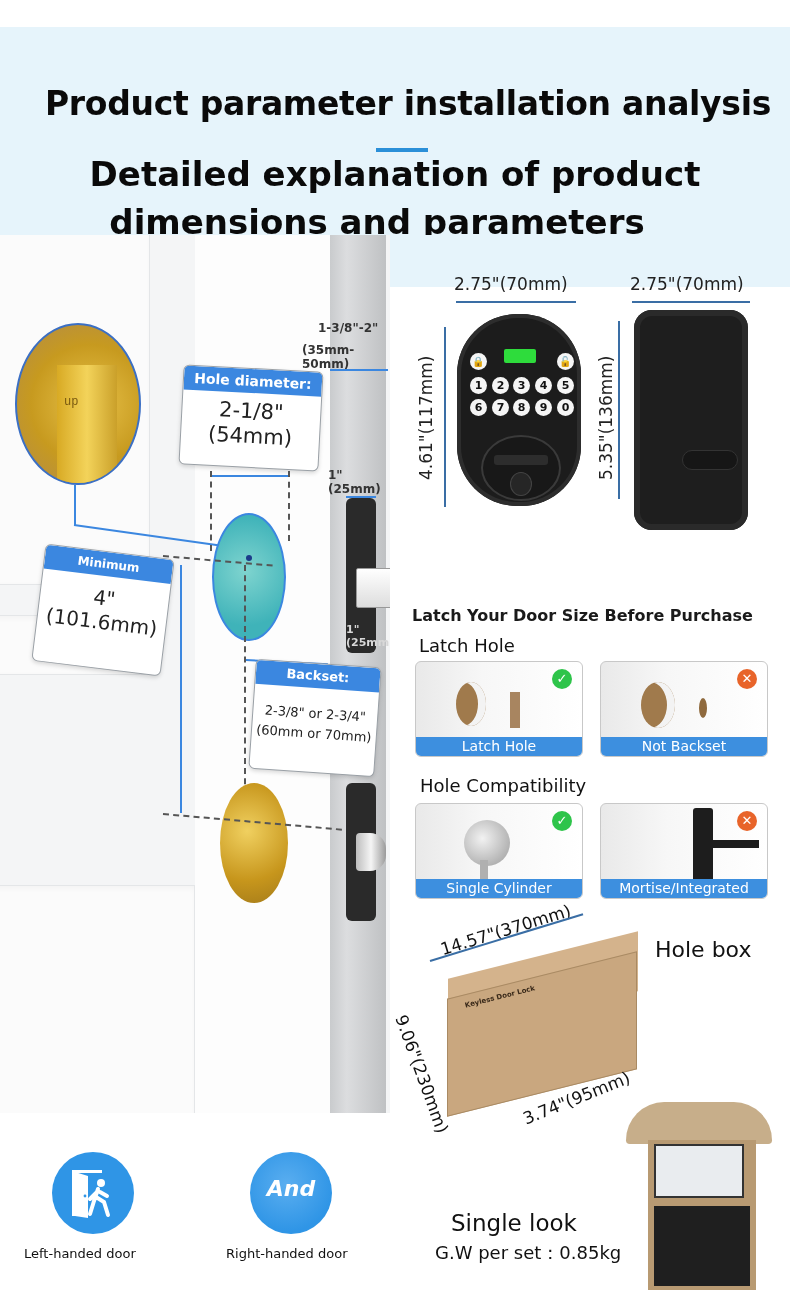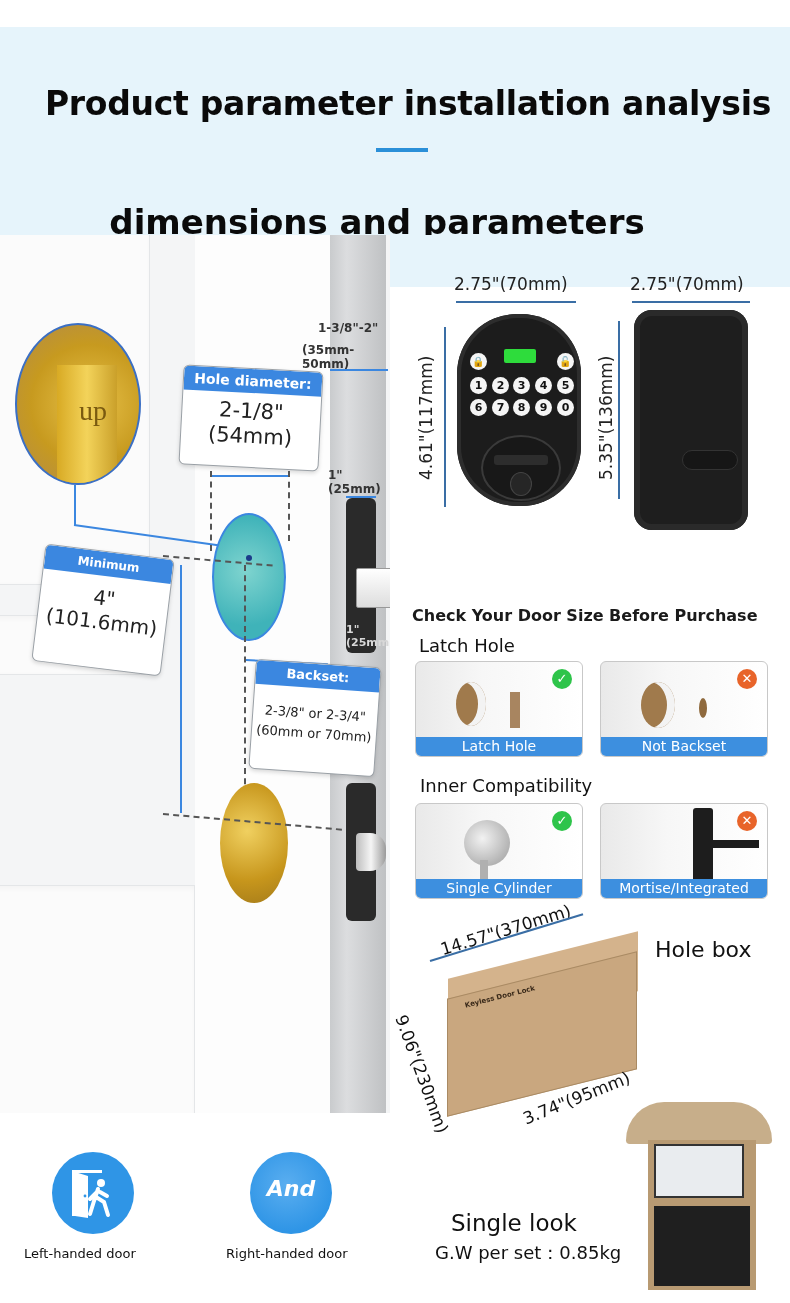--- a/index.html
+++ b/index.html
@@ -58,33 +58,34 @@
   .icon-label { position: absolute; font-family: "DejaVu Sans", sans-serif; font-size: 13px; color: #111; white-space: nowrap; text-align: center; }
 
   .pack { position: absolute; left: 624px; top: 1102px; width: 150px; height: 190px; }
 </style>
 </head>
 <body>
 
 <div class="header">
   <div class="h1" style="top:57px;">Product parameter installation analysis</div>
   <div class="h-bar" style="top:121px;"></div>
+  <div class="h2" style="top:124px;">Detailed explanation of product</div>
   <div class="h2" style="top:172px; left:-18px; height:36px; overflow:hidden;">dimensions and parameters</div>
 </div>
 
 <div class="door-scene">
   <div class="door-panel" style="left:-10px; top:-10px; width:160px; height:360px;"></div>
   <div class="door-panel" style="left:-10px; top:380px; width:160px; height:60px;"></div>
   <div class="door-panel" style="left:-10px; top:650px; width:205px; height:240px;"></div>
   <div class="door-face"></div>
   <div class="door-edge"></div>
 
   <div class="abs" style="left:15px; top:88px; width:126px; height:162px; border-radius:50%; border:2px solid #3b6fc4; background: radial-gradient(circle at 60% 50%, #e8c24a, #c79a1f 55%, #b08a4e); overflow:hidden;">
     <div class="abs" style="left:40px; top:40px; width:60px; height:120px; background:linear-gradient(90deg,#d8aa24,#f3d35a,#caa02a);"></div>
-    <div class="abs" style="left:62px; top:70px; font-family:Liberation Serif, serif; font-size:28px; color:#7a5a10;">up</div>
+    <div class="abs" style="left:47px; top:70px; font-family:Liberation Mono, monospace; font-size:12px; color:#7a5a10;">up</div>
   </div>
   <div class="blue-line" style="left:74px; top:250px; width:2px; height:40px;"></div>
   <div class="blue-line" style="left:74px; top:289px; width:176px; height:2px; transform:rotate(8deg); transform-origin:left;"></div>
 
   <div class="dim-text" style="left:318px; top:86px; font-size:12px;">1-3/8"-2"</div>
   <div class="dim-text" style="left:302px; top:108px; font-size:12px;">(35mm-50mm)</div>
   <div class="blue-line" style="left:330px; top:134px; width:58px; height:2px;"></div>
 
   <div class="label-card" style="left:181px; top:133px; width:140px; height:100px; transform:rotate(3deg);">
     <div class="lc-head" style="font-size:14px; height:24px; line-height:24px;">Hole diameter:</div>
@@ -151,37 +152,37 @@
 <div class="key" style="left:513px; top:399px;">8</div>
 <div class="key" style="left:535px; top:399px;">9</div>
 <div class="key" style="left:557px; top:399px;">0</div>
 <div class="abs" style="left:481px; top:435px; width:80px; height:66px; border-radius:50%; border:2px solid #3a3a3a; background:#181818;"></div>
 <div class="abs" style="left:494px; top:455px; width:54px; height:10px; border-radius:3px; background:#2d2d2d;"></div>
 <div class="abs" style="left:510px; top:472px; width:22px; height:24px; border-radius:50%; background:#262626; border:1px solid #444;"></div>
 
 <div class="lock-back"></div>
 <div class="abs" style="left:682px; top:450px; width:56px; height:20px; border-radius:10px; background:#161616; border:1px solid #333;"></div>
 
-<div class="check-title">Check Your Door Size Before Purchase</div>
+<div class="check-title">Latch Your Door Size Before Purchase</div>
 
 <div class="sub-title" style="left:419px; top:635px;">Latch Hole</div>
 <div class="tile" style="left:415px; top:661px;">
   <div class="abs" style="left:40px; top:20px; width:30px; height:44px; border-radius:50%; background:#a07a4c; box-shadow:inset -8px 0 0 #f3f3f3;"></div>
   <div class="abs" style="left:94px; top:30px; width:10px; height:36px; background:#a88560;"></div>
   <div class="badge" style="background:#2ec44a;">✓</div>
   <div class="tile-cap">Latch Hole</div>
 </div>
 <div class="tile" style="left:600px; top:661px;">
   <div class="abs" style="left:40px; top:20px; width:34px; height:46px; border-radius:50%; background:#a07a4c; box-shadow:inset -8px 0 0 #f3f3f3;"></div>
   <div class="abs" style="left:98px; top:36px; width:8px; height:20px; border-radius:50%; background:#8f6a3e;"></div>
   <div class="badge" style="background:#e8642a;">✕</div>
   <div class="tile-cap">Not Backset</div>
 </div>
 
-<div class="sub-title" style="left:420px; top:775px;">Inner Compatibility</div>
+<div class="sub-title" style="left:420px; top:775px;">Hole Compatibility</div>
 <div class="tile" style="left:415px; top:803px;">
   <div class="abs" style="left:48px; top:16px; width:46px; height:46px; border-radius:50%; background:radial-gradient(circle at 40% 40%, #f2f2f2, #9a9a9a);"></div>
   <div class="abs" style="left:64px; top:56px; width:8px; height:22px; background:#b0b0b0;"></div>
   <div class="badge" style="background:#2ec44a;">✓</div>
   <div class="tile-cap">Single Cylinder</div>
 </div>
 <div class="tile" style="left:600px; top:803px;">
   <div class="abs" style="left:92px; top:4px; width:20px; height:74px; background:#1d1d1d; border-radius:3px;"></div>
   <div class="abs" style="left:100px; top:36px; width:58px; height:8px; background:#1d1d1d;"></div>
   <div class="badge" style="background:#e8642a;">✕</div>

